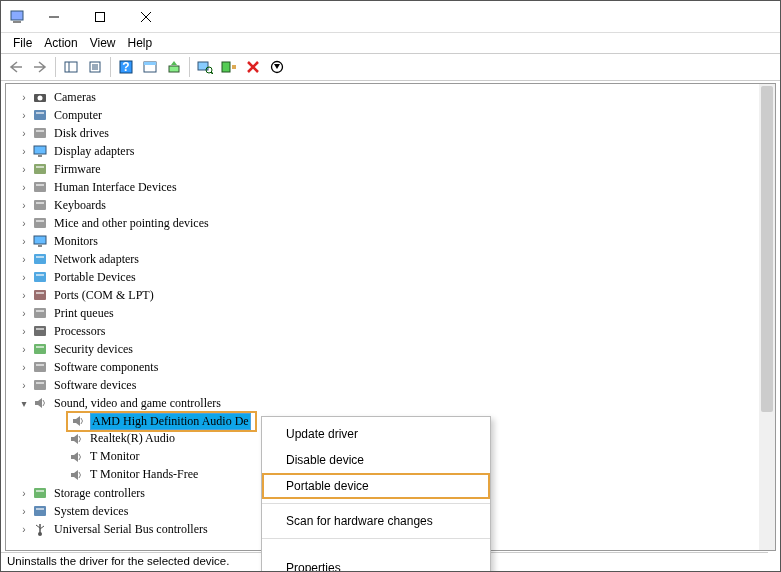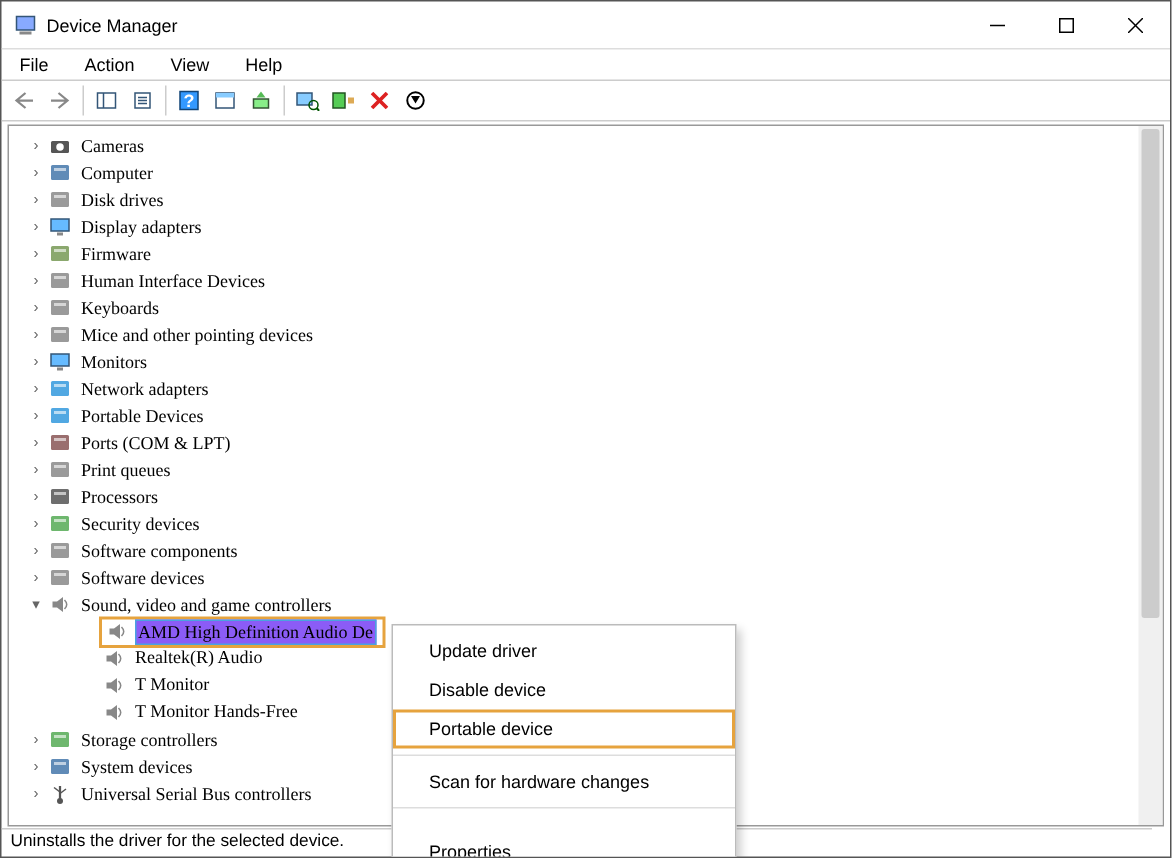--- a/index.html
+++ b/index.html
@@ -2,52 +2,51 @@
 <html><head>
 <meta charset="utf-8">
 <style>
 * { margin:0; padding:0; box-sizing:border-box; font-family:"Segoe UI",Tahoma,sans-serif; font-size:12px; }
 body { background:#fff; width:781px; height:572px; border:1px solid #555; position:relative; overflow:hidden; }
 .titlebar { height:32px; display:flex; align-items:center; padding:0 0 0 8px; border-bottom:1px solid #ddd; }
 .titlebar .ico { width:16px; height:16px; margin-right:6px; }
 .titlebar .ttl { flex:1; font-size:12px; }
 .wbtns { display:flex; height:100%; }
 .wbtn { width:46px; height:100%; display:flex; align-items:center; justify-content:center; }
-.menubar { height:20px; display:flex; align-items:center; padding:2px 6px; gap:12px; }
+.menubar { height:20px; display:flex; align-items:center; padding:2px 6px; gap:0; }
 .menubar span { padding:2px 6px; }
 .toolbar { height:28px; display:flex; align-items:center; padding:2px 4px; border-top:1px solid #ccc; border-bottom:1px solid #ccc; gap:2px; }
 .tbtn { width:22px; height:22px; display:flex; align-items:center; justify-content:center; border:1px solid transparent; }
 .tsep { width:1px; height:20px; background:#ccc; margin:0 2px; }
 .tree { position:absolute; top:82px; left:4px; right:4px; bottom:20px; border:1px solid #999; overflow:auto; padding:4px 0; }
 .row { display:flex; align-items:center; height:18px; white-space:nowrap; }
 .row .arrow { width:12px; display:inline-block; text-align:center; color:#666; font-size:10px; }
 .row .devico { width:16px; height:16px; margin:0 4px 0 2px; }
 .row .lbl { padding:0 2px;font-family:Liberation Serif, serif; }
-.row.sel .lbl { background:#8b5cf6; border:1px solid #4aa3df; padding:0 1px; }
+.row.sel .lbl { background:#0ea5e9; border:1px solid #4aa3df; padding:0 1px; }
 .ind1 { padding-left:12px; }
 .ind2 { padding-left:48px; }
 .expander { cursor:default; }
 .status { position:absolute; left:0; right:12px; bottom:0; height:19px; border-top:1px solid #ccc; padding:2px 6px; font-size:11.5px; }
 .ctxmenu { position:absolute; background:#fff; border:1px solid #bbb; box-shadow:3px 3px 6px rgba(0,0,0,.2); padding:4px 0; z-index:50; width:230px; }
 .ctxmenu .mitem { padding:6px 24px; }
 .ctxmenu .msep { height:1px; background:#ddd; margin:4px 0; }
 .scrollbar-stub { position:absolute; right:5px; top:83px; bottom:21px; width:16px; background:#f0f0f0; }
 .scrollbar-stub .thumb { position:absolute; left:2px; right:2px; top:2px; height:70%; background:#ccc; border-radius:2px; }
 </style>
 </head>
 <body>
 
 <div class="titlebar">
   <span class="ico">
     <svg width="16" height="16" viewBox="0 0 16 16">
         <rect x="2" y="2" width="12" height="9" fill="#8af" stroke="#357"></rect>
         <rect x="4" y="12" width="8" height="2" fill="#888"></rect>
       </svg>
   </span>
-  <span class="ttl">Device Manager</span>
   <div class="wbtns">
     <div class="wbtn">
         <svg width="10" height="10">
           <line x1="0" y1="5" x2="10" y2="5" stroke="#000"></line>
         </svg>
       </div>
     <div class="wbtn">
         <svg width="10" height="10">
           <rect x="0.5" y="0.5" width="9" height="9" fill="none" stroke="#000"></rect>
         </svg>

